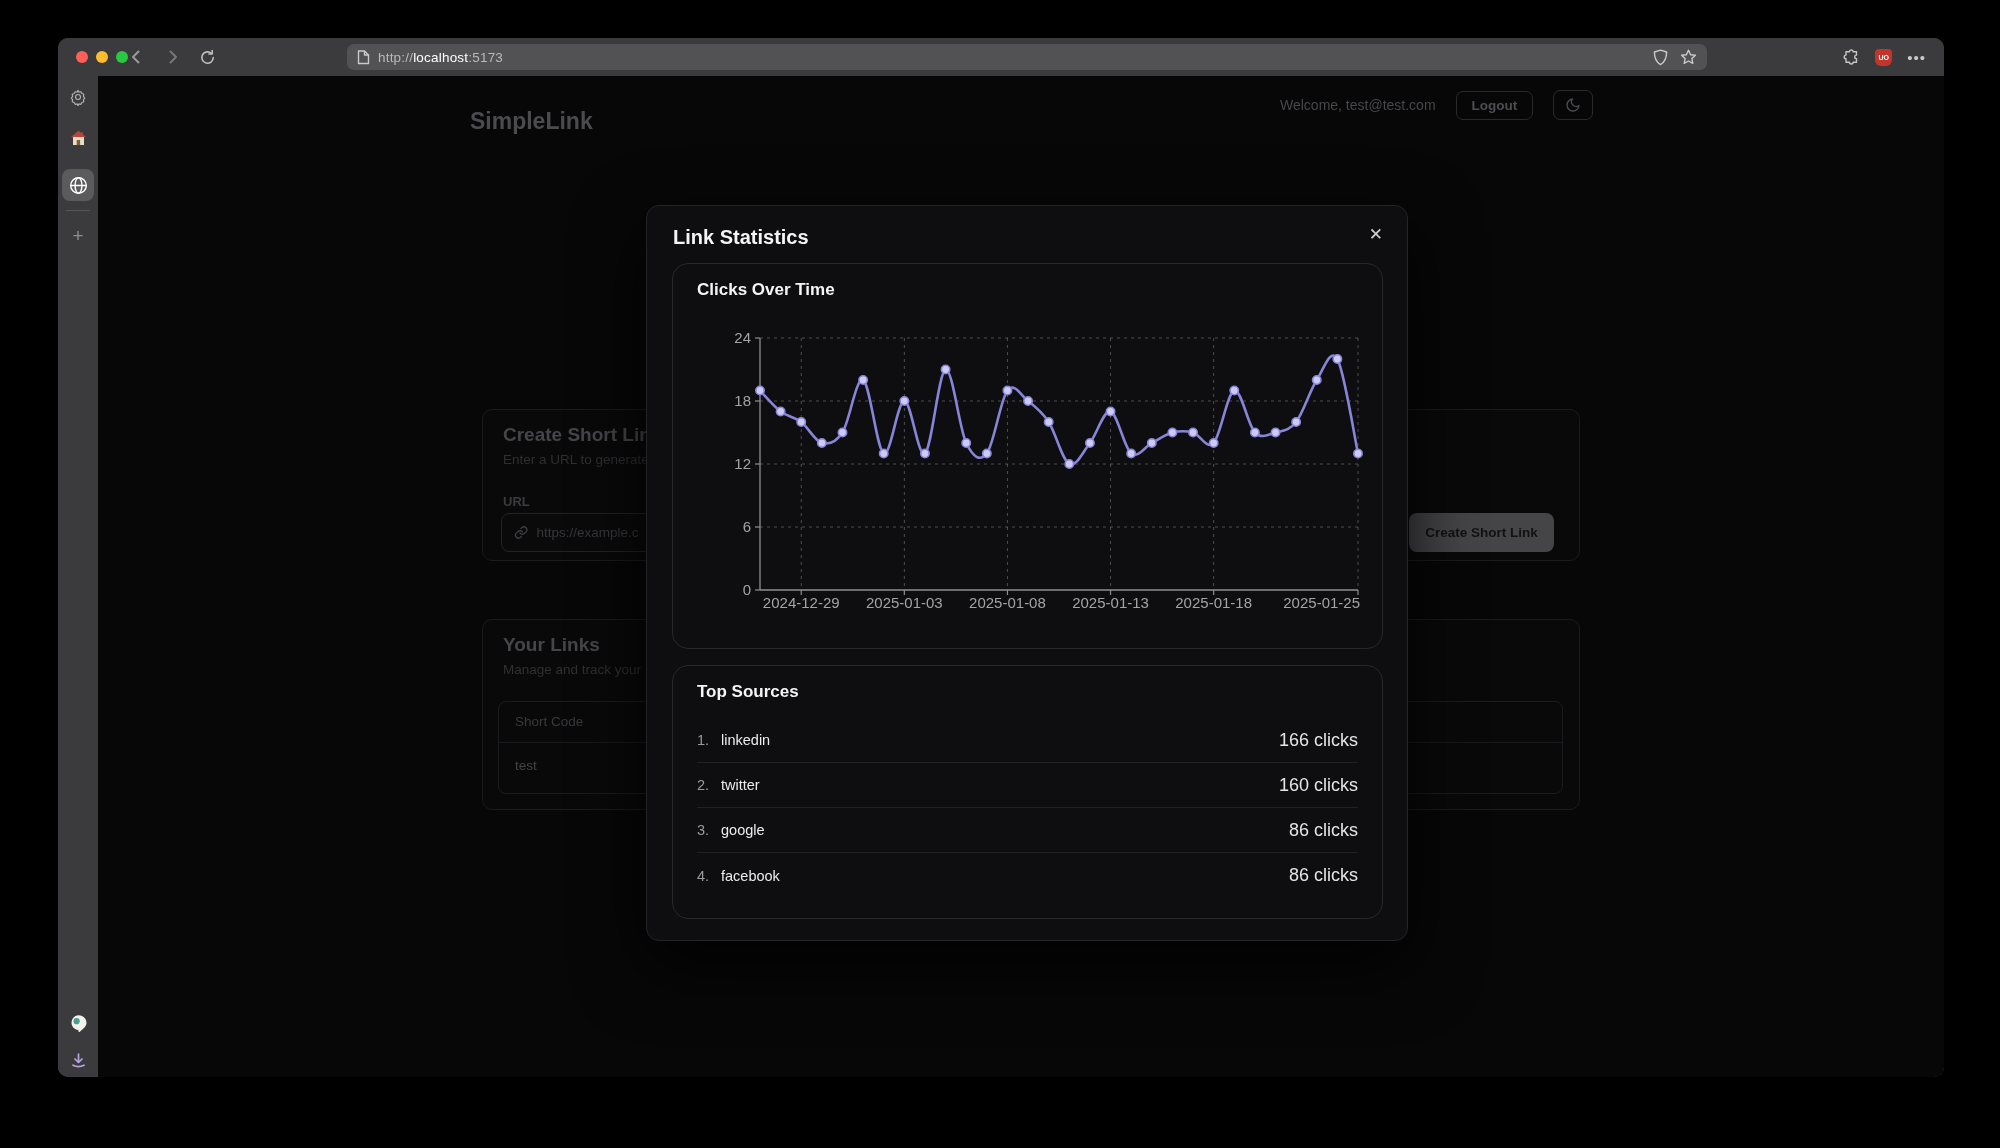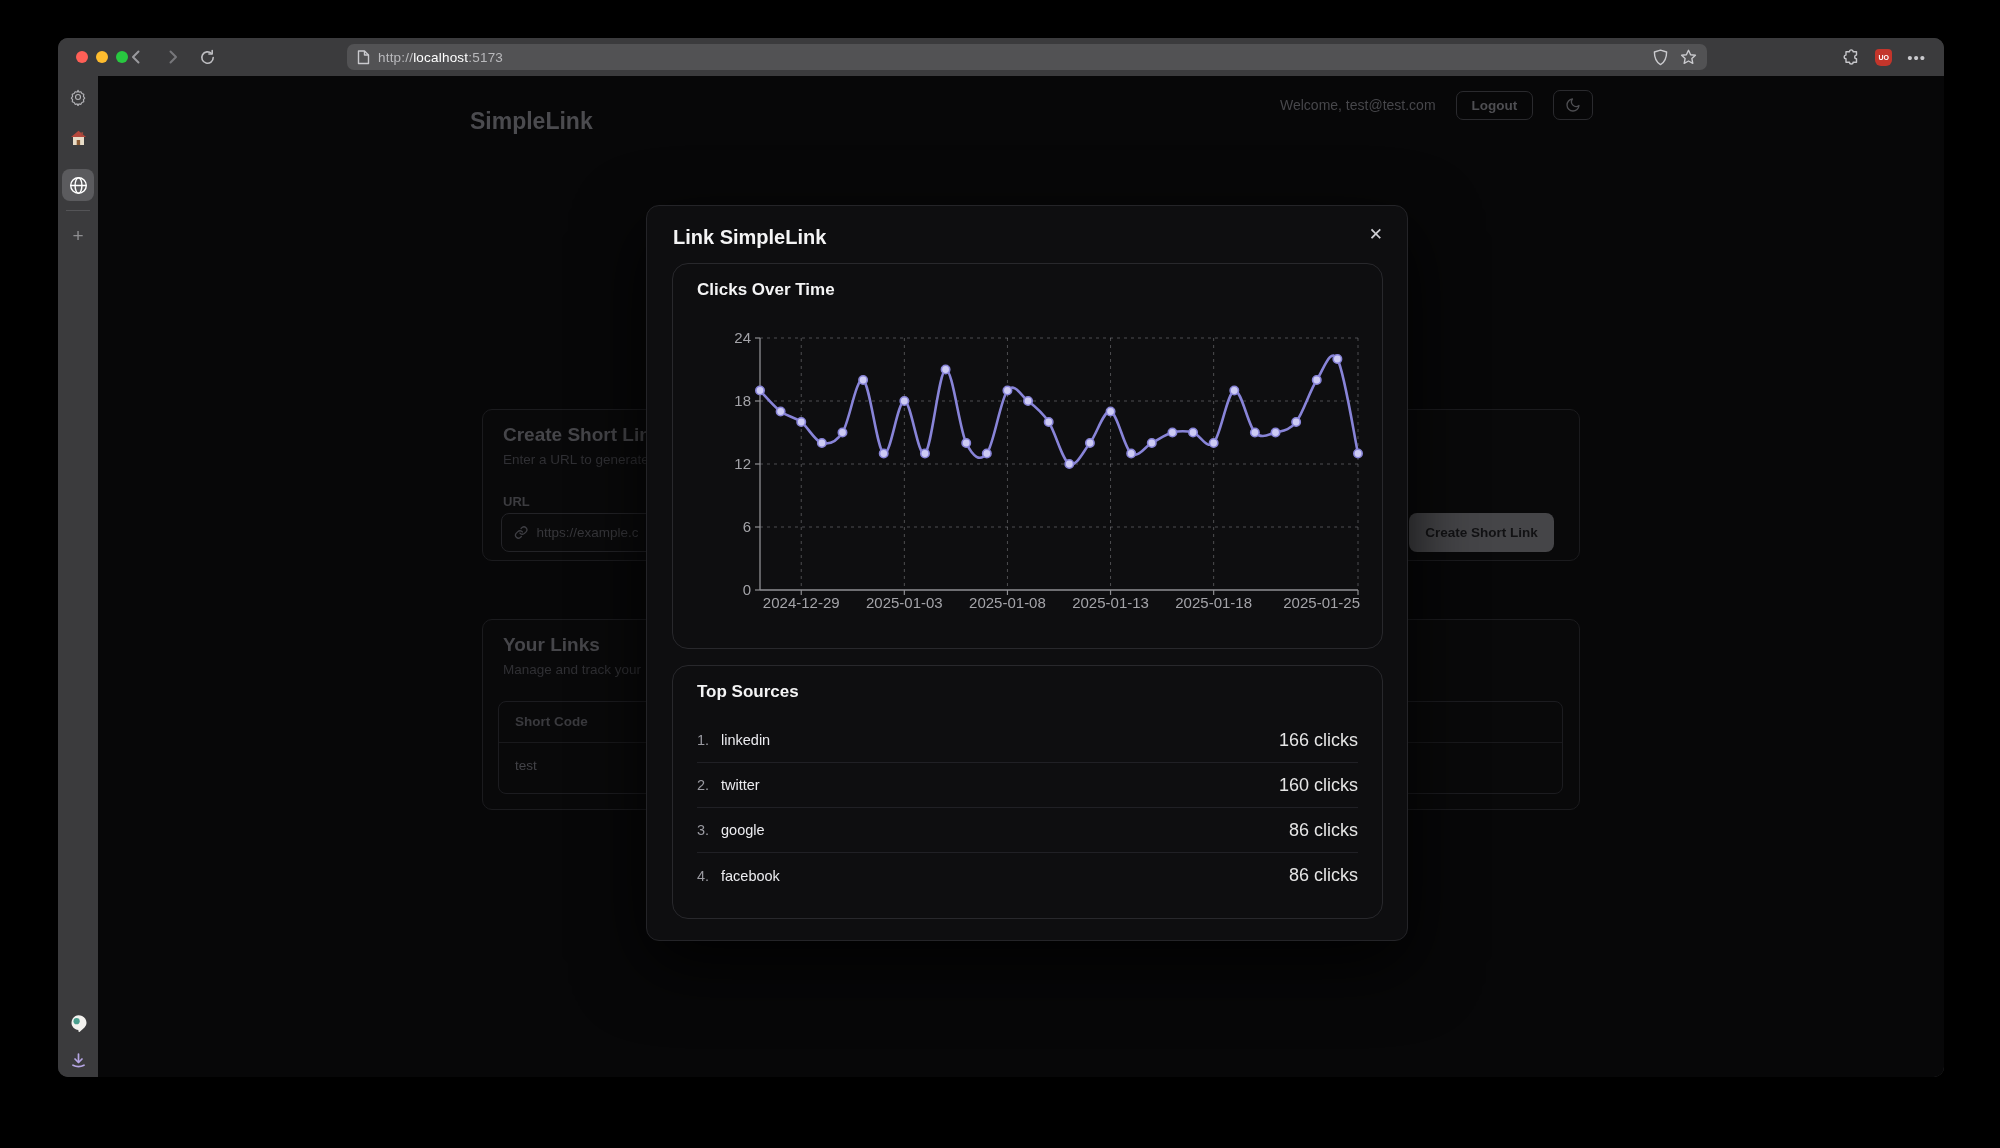--- a/index.html
+++ b/index.html
@@ -47,21 +47,21 @@
   .dim-sub { position:absolute; left:20px; top:42px; font-size:13.5px; color:#303034; }
   .url-label { position:absolute; left:20px; top:84px; font-size:13px; font-weight:600; color:#3c3c40; }
   .url-input { position:absolute; left:18px; top:103px; width:560px; height:39px; background:#0a0a0b; border:1px solid #232327;
                border-radius:8px; display:flex; align-items:center; padding:0 12px; gap:8px; }
   .url-input input { background:transparent; border:0; outline:0; font-size:13.5px; color:#55555a; width:100%;
                      font-family:"Liberation Sans", sans-serif; }
   .url-input input::placeholder { color:#37373b; }
   .create-btn { position:absolute; left:926px; top:103px; width:145px; height:39px; background:#454548; border:0; border-radius:8px;
                 color:#121214; font-size:13.5px; font-weight:700; }
   .inner-table { position:absolute; left:15px; top:81px; width:1065px; height:93px; border:1px solid #1c1c20; border-radius:8px; }
-  .table-head { position:absolute; left:16px; top:12px; font-size:13.5px; font-weight:700; color:#3a3a3e;text-align:right; }
+  .table-head { position:absolute; left:16px; top:12px; font-size:13.5px; font-weight:400; color:#3a3a3e;text-align:right; }
   .table-divider { position:absolute; left:0; top:40px; width:100%; height:1px; background:#19191c; }
   .table-cell { position:absolute; left:16px; top:56px; font-size:13.5px; color:#434348; }
   .trash-wrap { position:absolute; left:1285px; top:672px; }
 
   
   .modal { position:absolute; left:548px; top:129px; width:762px; height:736px; background:#0e0e10; border:1px solid #242428;
            border-radius:13px; box-shadow:0 24px 70px rgba(0,0,0,.85); }
   .modal-title { position:absolute; left:26px; top:20px; font-size:20px; font-weight:700; color:#f4f4f5; }
   .modal-close { position:absolute; right:20px; top:14px; font-size:17px; color:#cfcfd4; background:transparent; border:0; padding:4px; }
   .panel { position:absolute; left:25px; width:711px; border:1px solid #28282c; border-radius:16px; background:#0e0e10; }
@@ -214,21 +214,21 @@
         <svg class="icon" width="17" height="19" viewBox="0 0 17 19">
             <path d="M1.5 4.5h14" stroke="#7a1518" stroke-width="1.6" stroke-linecap="round"></path>
             <path d="M6 4V2.2h5V4" fill="none" stroke="#7a1518" stroke-width="1.6" stroke-linejoin="round"></path>
             <path d="M3.2 4.8l1 12.2h8.6l1-12.2" fill="none" stroke="#7a1518" stroke-width="1.6" stroke-linejoin="round"></path>
             <line x1="6.7" y1="8" x2="6.7" y2="13.8" stroke="#7a1518" stroke-width="1.4"></line>
             <line x1="10.3" y1="8" x2="10.3" y2="13.8" stroke="#7a1518" stroke-width="1.4"></line>
           </svg>
       </div>
 
       <div class="modal">
-        <div class="modal-title">Link SimpleLink</div>
+        <div class="modal-title">Link Statistics</div>
         <button class="modal-close">✕</button>
 
         <div class="panel chart-panel">
           <div class="panel-title">Clicks Over Time</div>
           <svg id="clicks-chart" class="chart-svg" width="687" height="320" viewBox="0 0 687 320">
               <line x1="75" y1="213" x2="673" y2="213" stroke="#8e8e92" stroke-opacity="0.5" stroke-width="1" stroke-dasharray="3 4"></line>
               <line x1="75" y1="150" x2="673" y2="150" stroke="#8e8e92" stroke-opacity="0.5" stroke-width="1" stroke-dasharray="3 4"></line>
               <line x1="75" y1="87" x2="673" y2="87" stroke="#8e8e92" stroke-opacity="0.5" stroke-width="1" stroke-dasharray="3 4"></line>
               <line x1="75" y1="24" x2="673" y2="24" stroke="#8e8e92" stroke-opacity="0.5" stroke-width="1" stroke-dasharray="3 4"></line>
               <line x1="116.24137931034483" y1="24" x2="116.24137931034483" y2="276" stroke="#8e8e92" stroke-opacity="0.5" stroke-width="1" stroke-dasharray="3 4"></line>

